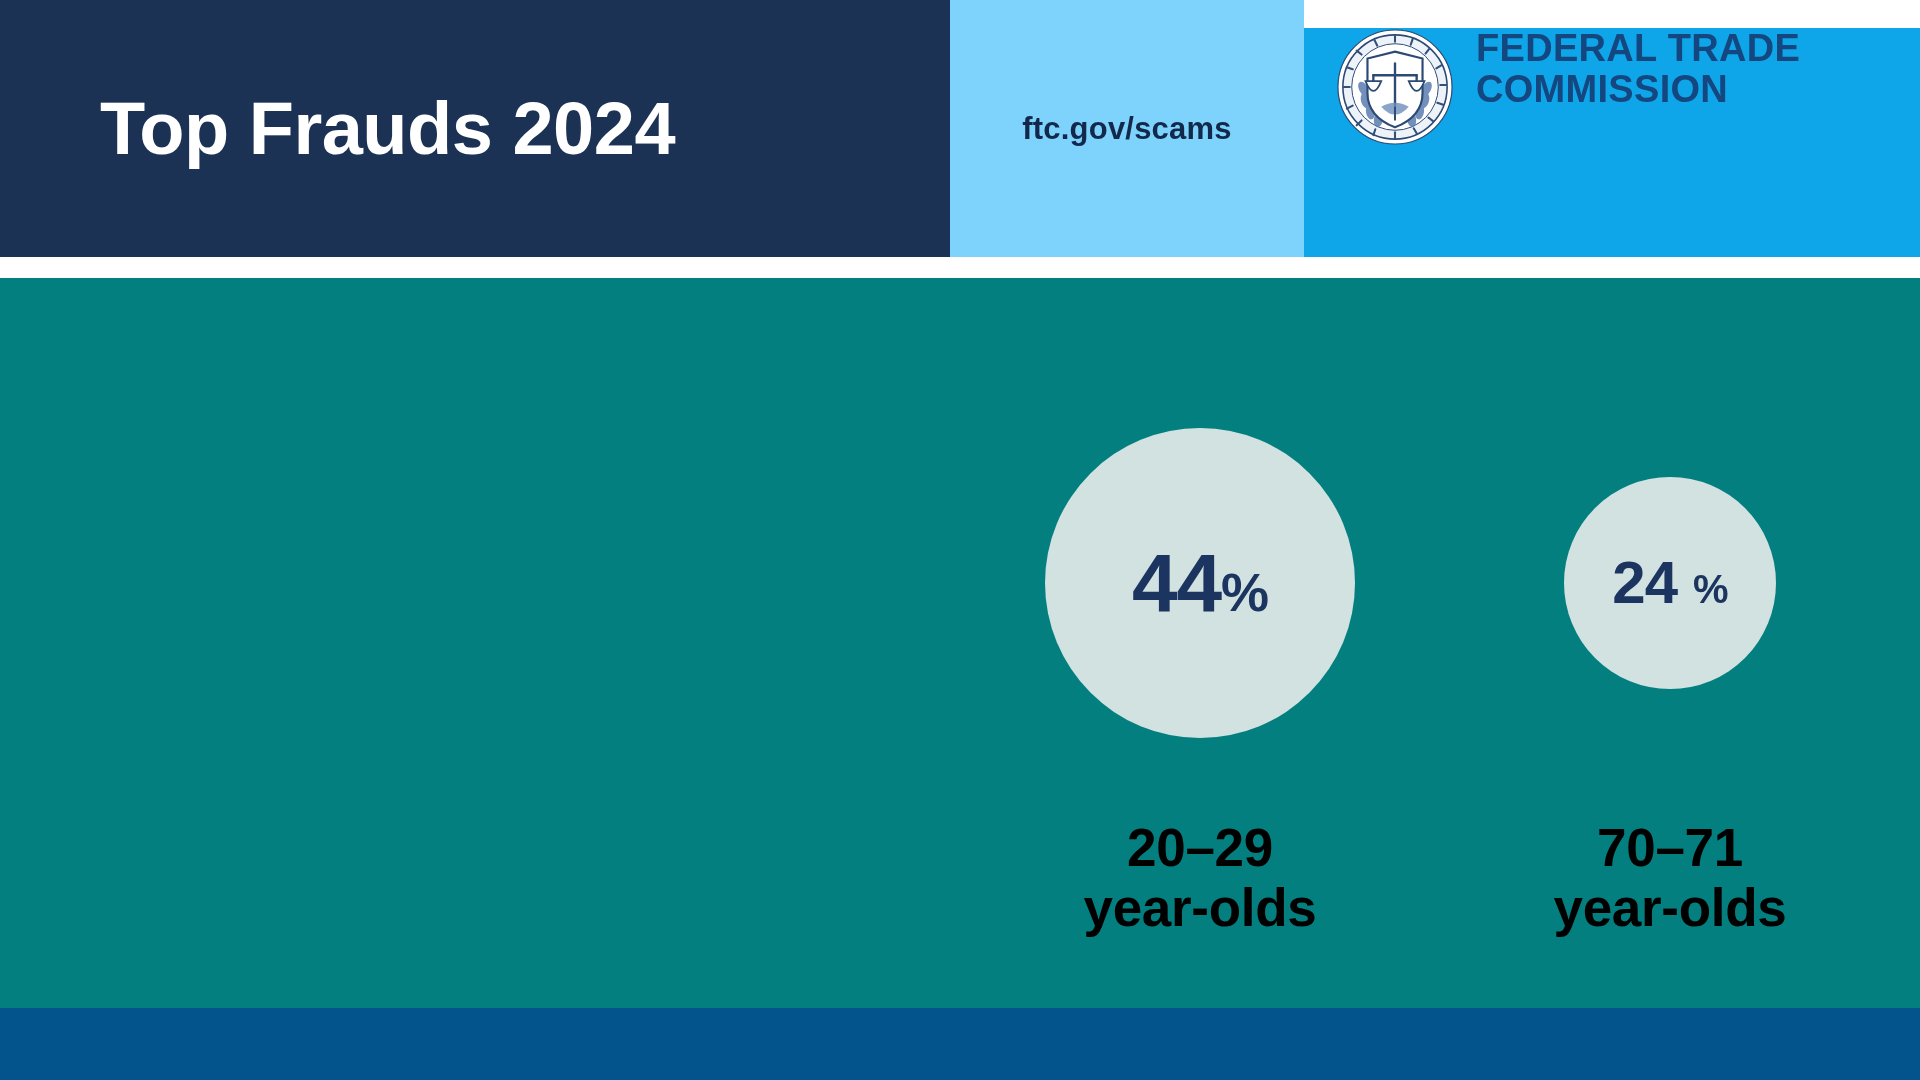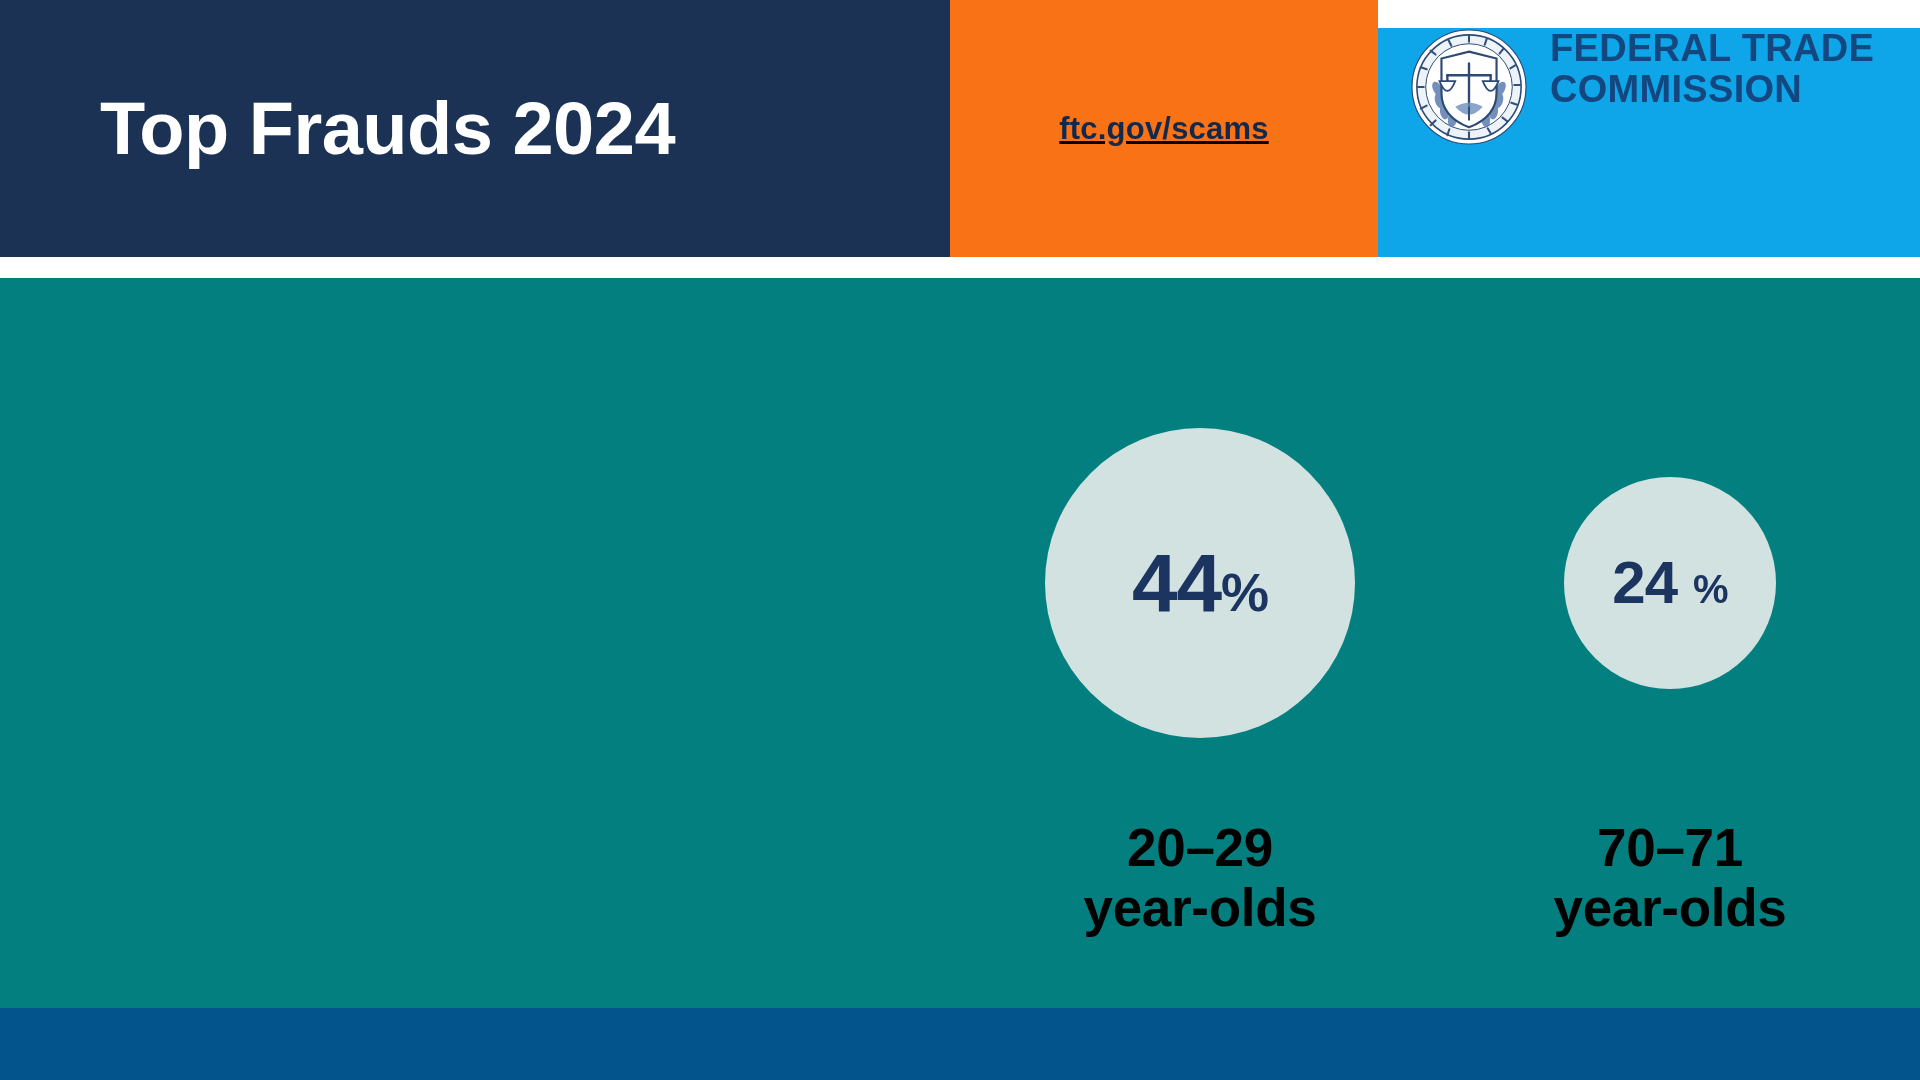--- a/index.html
+++ b/index.html
@@ -42,26 +42,25 @@
   }
   .header-title {
     color: #ffffff;
     font-size: 74px;
     font-weight: bold;
     letter-spacing: -0.5px;
     line-height: 1;
     white-space: nowrap;
   }
   .header-url-band {
-    width: 428px;
-    background: #f97316;
+    width: 354px;
+    background: #7dd3fc;
     display: flex;
     align-items: center;
     justify-content: center;
-    text-decoration: underline;
   }
   .header-url {
     color: #13294b;
     font-size: 31px;
     font-weight: bold;
     letter-spacing: 0.2px;
     white-space: nowrap;
   }
   .header-logo-band {
     flex: 1 1 auto;

